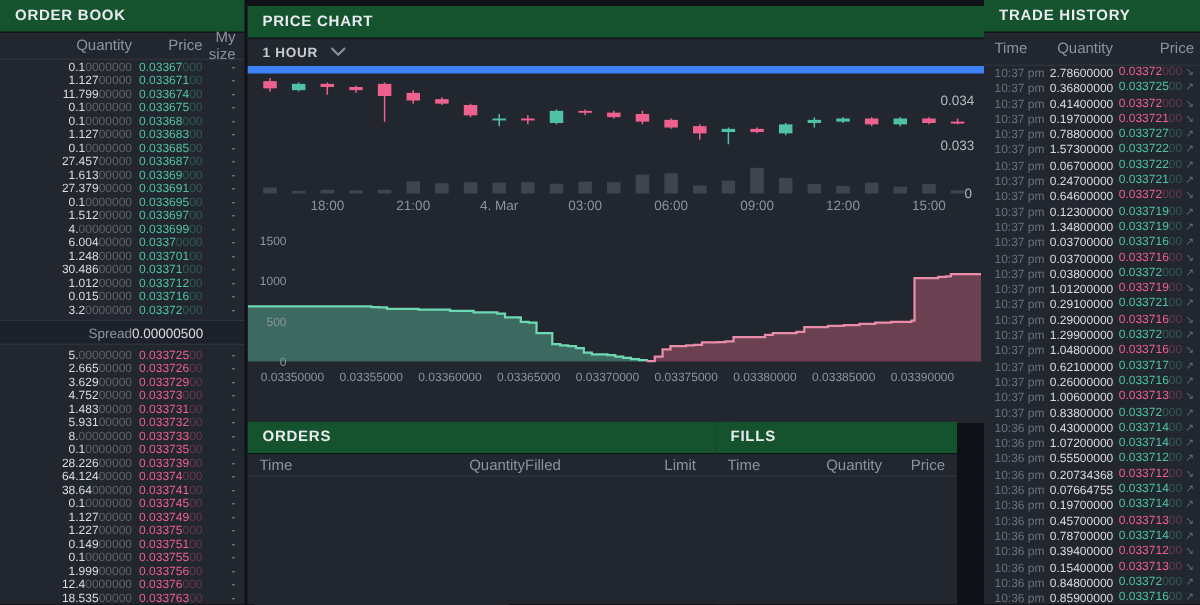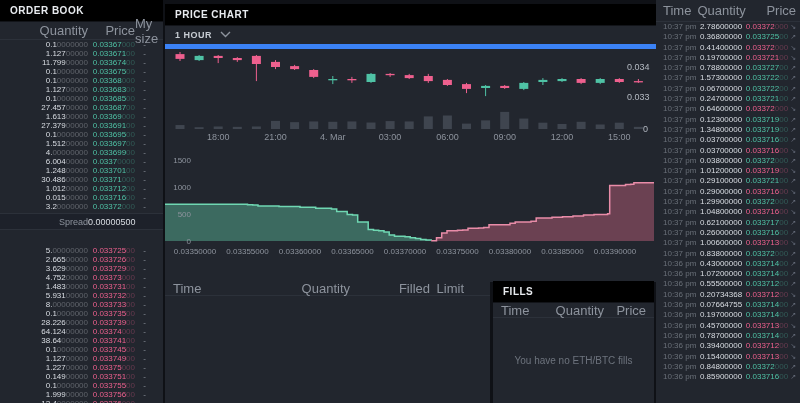--- a/index.html
+++ b/index.html
@@ -1,48 +1,48 @@
 <!DOCTYPE html>
 <html><head>
 <meta charset="utf-8">
 <style>
   *{margin:0;padding:0;box-sizing:border-box}
   html,body{width:800px;height:403px;overflow:hidden}
   body{background:#0f1116;font-family:"Liberation Sans","DejaVu Sans",sans-serif;position:relative;color:#d9dde3}
   .panel{position:absolute;background:#22262e;overflow:hidden}
-  .phead{height:22px;background:#000000;color:#e8ebef;font-size:10px;font-weight:bold;letter-spacing:.5px;display:flex;align-items:center;padding:0 10px;border-bottom:1px solid #121419}
-  .cols{display:flex;align-items:center;color:#8d939d;font-size:13px;border-bottom:1px solid #2c313a}
+  .phead{height:22px;background:#14532d;color:#e8ebef;font-size:10px;font-weight:bold;letter-spacing:.5px;display:flex;align-items:center;padding:0 10px;border-bottom:1px solid #121419}
+  .cols{display:flex;align-items:center;color:#8d939d;font-size:10px;border-bottom:1px solid #2c313a}
   .num .dim,.dim{opacity:.32}
   
   #orderbook{left:0;top:0;width:163px;height:403px}
   #orderbook .cols{height:18px}
   .ob-q{flex:1;text-align:right}
   .ob-p{width:47px;text-align:right}
-  .ob-s{width:28px;text-align:right;padding-right:17px;color:#8d939d}
+  .ob-s{width:28px;text-align:right;padding-right:6px;color:#8d939d}
   .ob-row{display:flex;height:9px;line-height:9px;font-size:8px;align-items:flex-end}
   .ob-row .ob-p.bid{color:#4fc2a5}
   .ob-row .ob-p.ask{color:#ee608e}
-  .spread{display:flex;height:17px;align-items:center;background:#1d212a;border-top:1px solid #2c313a;border-bottom:1px solid #2c313a;font-size:9px;margin-top:2px;margin-bottom:16px}
+  .spread{display:flex;height:17px;align-items:center;background:#1d212a;border-top:1px solid #2c313a;border-bottom:1px solid #2c313a;font-size:9px;margin-top:2px;margin-bottom:2px}
   .spread .lbl{flex:1;text-align:right;color:#8d939d}
   .spread .val{width:47px;text-align:center;color:#d9dde3}
   .spread .pad{width:28px}
   
   #middle{position:absolute;left:165px;top:0;width:489px;height:403px}
   #chartpanel{left:0;top:4px;width:541px;height:278px;position:absolute}
   .toolbar{height:23px;display:flex;align-items:center;padding:0 10px;border-bottom:5px solid #3b82f6;color:#c7ccd3;font-size:9px;font-weight:bold;letter-spacing:.5px;gap:8px;cursor:pointer}
   svg text.ax{font-family:"Liberation Sans","DejaVu Sans",sans-serif;font-size:9px;fill:#8d939d}
   svg text.ax2{font-family:"Liberation Sans","DejaVu Sans",sans-serif;font-size:8px;fill:#8d939d}
   svg text.pr{font-family:"Liberation Sans","DejaVu Sans",sans-serif;font-size:9px;fill:#b4bac2}
   #orderspanel{left:0;top:281px;width:325px;height:122px}
-  #fillspanel{left:328px;top:281px;width:161px;height:122px}
+  #fillspanel{left:312px;top:281px;width:161px;height:122px}
   #orderspanel .cols,#fillspanel .cols{height:15px}
   .empty{display:flex;align-items:center;justify-content:center;height:84px;color:#6d737d;font-size:10px}
   .oc-time{width:70px;padding-left:8px}
   .oc-qty{flex:1;text-align:right}
-  .oc-filled{width:80px;text-align:right}
+  .oc-filled{width:80px;text-align:left}
   .oc-limit{width:60px;text-align:right;padding-right:26px}
   .fc-time{width:55px;padding-left:8px}
   .fc-qty{flex:1;text-align:right}
   .fc-price{width:50px;text-align:right;padding-right:8px}
   
   #tradehistory{left:656px;top:0;width:144px;height:403px}
   #tradehistory .cols{height:22px}
   .th-t{width:44px;padding-left:7px;color:#6a7079}
   .th-q{flex:1;text-align:right;color:#d9dde3}
   .th-p{width:58px;text-align:right;padding-right:4px}
@@ -374,40 +374,41 @@
         <text class="ax2" x="187.5" y="110" text-anchor="middle">0.03365000</text>
         <text class="ax2" x="240.0" y="110" text-anchor="middle">0.03370000</text>
         <text class="ax2" x="292.5" y="110" text-anchor="middle">0.03375000</text>
         <text class="ax2" x="345.0" y="110" text-anchor="middle">0.03380000</text>
         <text class="ax2" x="397.5" y="110" text-anchor="middle">0.03385000</text>
         <text class="ax2" x="450.0" y="110" text-anchor="middle">0.03390000</text>
       </svg>
   </div>
 
   <div class="panel" id="orderspanel">
+    <div class="phead">ORDERS</div>
     <div class="cols">
       <span class="oc-time">Time</span>
       <span class="oc-qty">Quantity</span>
       <span class="oc-filled">Filled</span>
       <span class="oc-limit">Limit</span>
     </div>
   </div>
 
   <div class="panel" id="fillspanel">
     <div class="phead">FILLS</div>
     <div class="cols">
       <span class="fc-time">Time</span>
       <span class="fc-qty">Quantity</span>
       <span class="fc-price">Price</span>
     </div>
-    <div class="empty">You have no ETH/BTC fills</div>
   </div>
 </div>
 
 <div class="panel" id="tradehistory">
+  <div class="phead">TRADE HISTORY</div>
   <div class="cols">
     <span class="th-t" style="color:#8d939d">Time</span>
     <span class="th-q" style="color:#8d939d">Quantity</span>
     <span class="th-p" style="color:#8d939d">Price</span>
   </div>
   <div id="th-rows">
       <div class="th-row">
         <span class="th-t">10:37 pm</span>
         <span class="th-q">2.78600000</span>
         <span class="th-p down">0.03372<span class="dim">000</span><span class="arr">↘</span></span>

